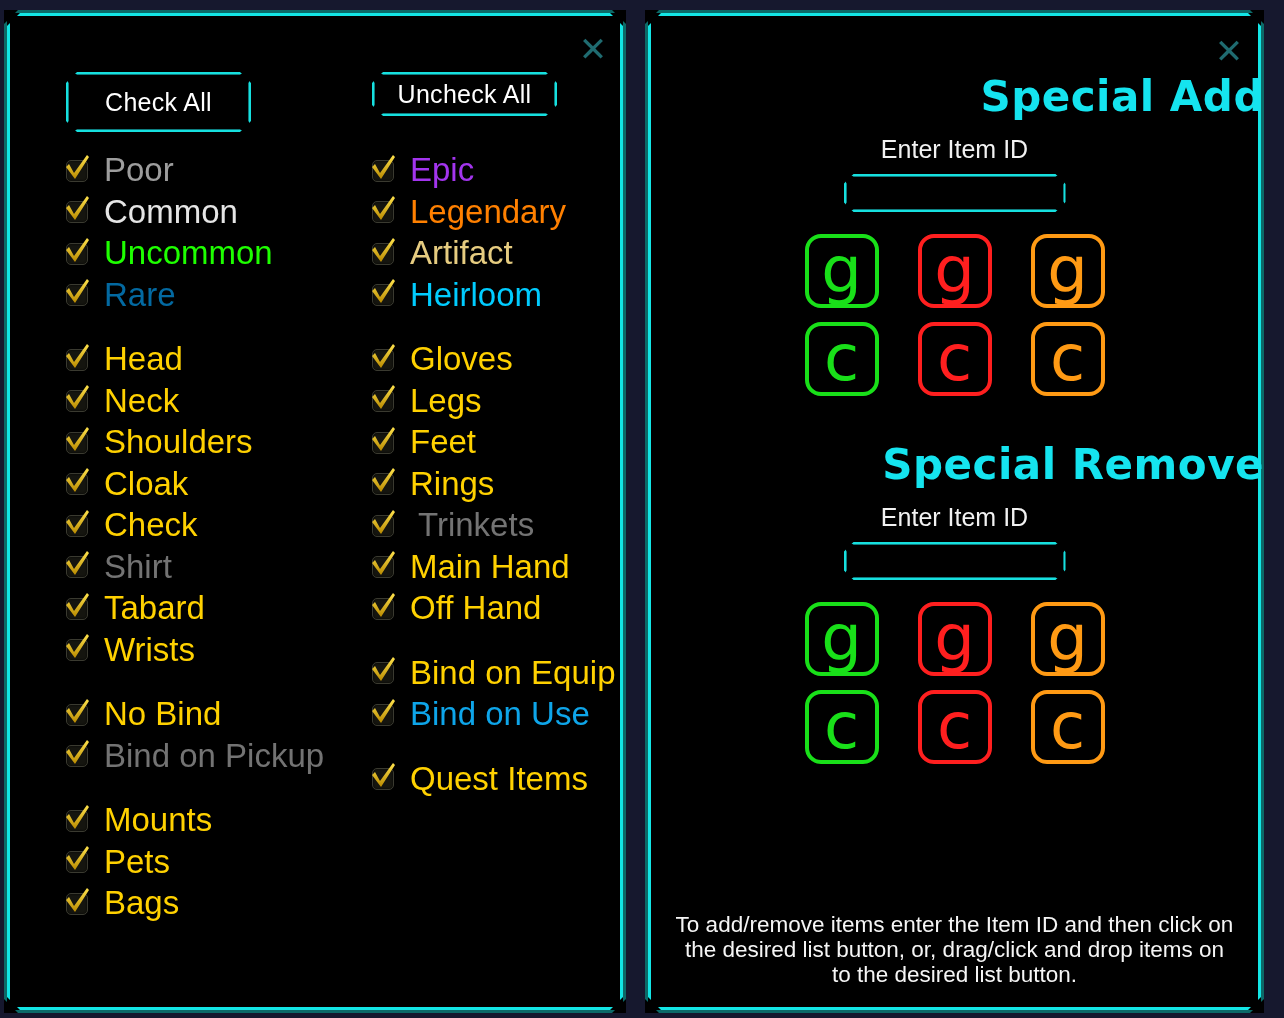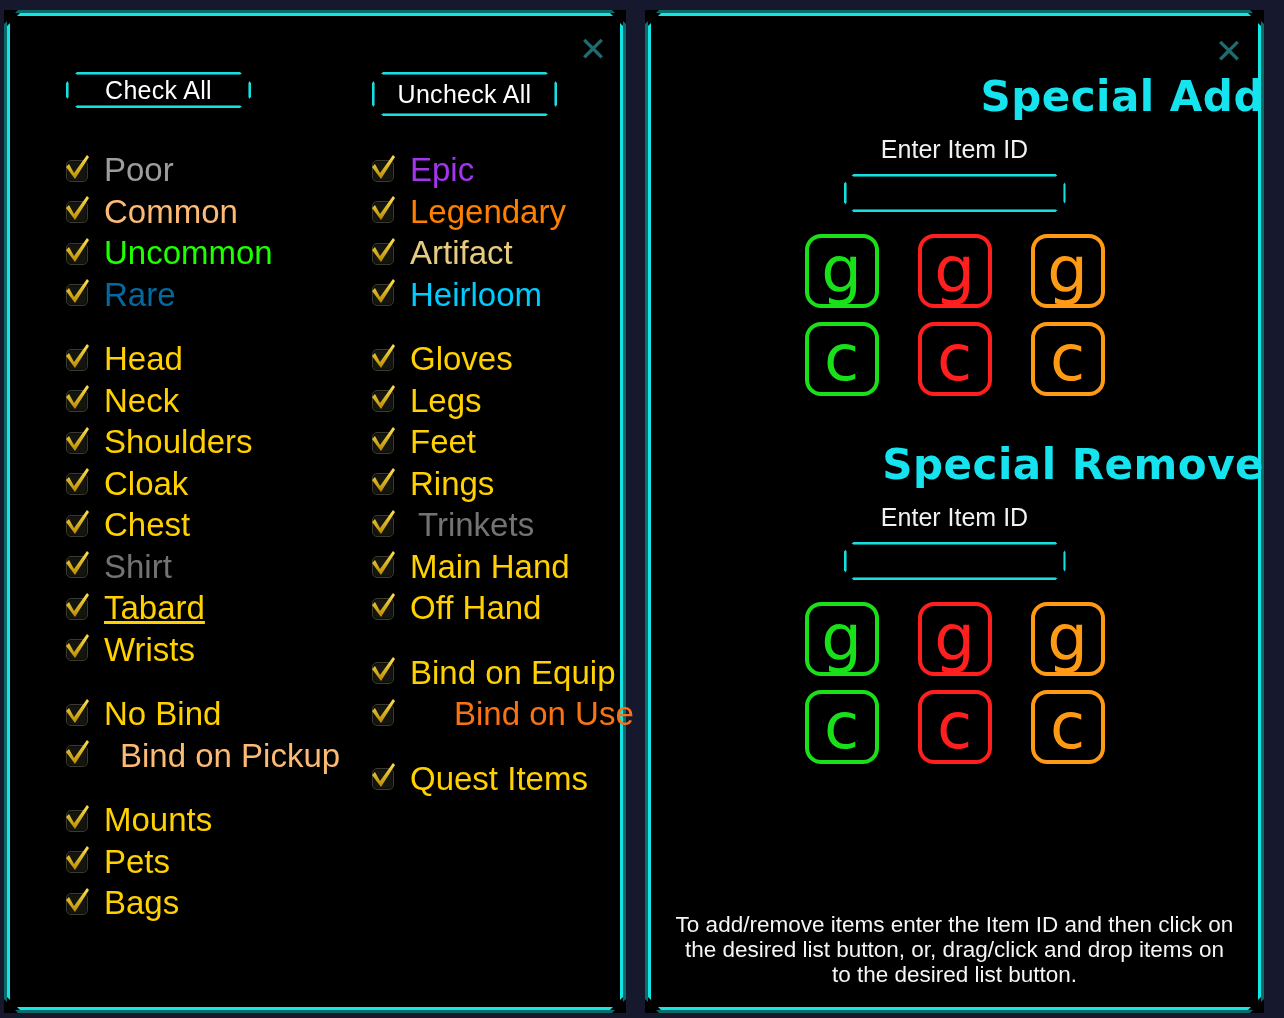--- a/index.html
+++ b/index.html
@@ -78,21 +78,21 @@
   }
   .bevel-btn .bv2{
     position:absolute;left:1px;top:1px;right:1px;bottom:1px;
     border:2px solid #0e7e80;border-radius:2px;
     clip-path:polygon(11px 0,calc(100% - 11px) 0,100% 11px,100% calc(100% - 11px),
                       calc(100% - 11px) 100%,11px 100%,0 calc(100% - 11px),0 11px);
   }
   .bevel-btn span.lbl{position:relative;z-index:2;}
 
   .topbtns{position:absolute;left:0;top:62px;width:100%;}
-  #btn-check-all{position:absolute;left:62px;top:0;width:185px;height:36px;}
+  #btn-check-all{position:absolute;left:62px;top:0;width:185px;height:60px;}
   #btn-uncheck-all{position:absolute;left:368px;top:0;width:185px;height:44px;}
 
   
   .cols{position:absolute;left:0;top:0;width:100%;}
   .col{position:absolute;top:0;}
   .col-a{left:60px;width:300px;}
   .col-b{left:366px;width:300px;}
 
   .chk-row{
     display:flex;align-items:center;height:41.5px;cursor:pointer;user-select:none;
@@ -207,21 +207,21 @@
                 <svg viewBox="0 0 26 28">
                   <defs>
                     <linearGradient id="gq" x1="0" y1="0" x2="0" y2="1">
                       <stop offset="0" stop-color="#ffe34d"></stop>
                       <stop offset="1" stop-color="#b98a00"></stop>
                     </linearGradient>
                   </defs>
                   <path d="M2 13 L5 10 L10 19 L23 1 L25 3 L11 25 Z" fill="url(#gq)"></path>
                 </svg>
               </div>
-              <div class="chk-lbl" style="color: #fdba74; text-align: right;">Common</div>
+              <div class="chk-lbl" style="color: #e5e5e5; text-align: right;">Common</div>
             </div>
             <div class="chk-row">
               <div class="chk-box">
                 <span class="sq"></span>
                 <svg viewBox="0 0 26 28">
                   <defs>
                     <linearGradient id="gq" x1="0" y1="0" x2="0" y2="1">
                       <stop offset="0" stop-color="#ffe34d"></stop>
                       <stop offset="1" stop-color="#b98a00"></stop>
                     </linearGradient>
@@ -313,21 +313,21 @@
                 <svg viewBox="0 0 26 28">
                   <defs>
                     <linearGradient id="gq" x1="0" y1="0" x2="0" y2="1">
                       <stop offset="0" stop-color="#ffe34d"></stop>
                       <stop offset="1" stop-color="#b98a00"></stop>
                     </linearGradient>
                   </defs>
                   <path d="M2 13 L5 10 L10 19 L23 1 L25 3 L11 25 Z" fill="url(#gq)"></path>
                 </svg>
               </div>
-              <div class="chk-lbl" style="color: rgb(255, 209, 0);">Chest</div>
+              <div class="chk-lbl" style="color: rgb(255, 209, 0);">Check</div>
             </div>
             <div class="chk-row">
               <div class="chk-box">
                 <span class="sq"></span>
                 <svg viewBox="0 0 26 28">
                   <defs>
                     <linearGradient id="gq" x1="0" y1="0" x2="0" y2="1">
                       <stop offset="0" stop-color="#ffe34d"></stop>
                       <stop offset="1" stop-color="#b98a00"></stop>
                     </linearGradient>
@@ -343,21 +343,21 @@
                 <svg viewBox="0 0 26 28">
                   <defs>
                     <linearGradient id="gq" x1="0" y1="0" x2="0" y2="1">
                       <stop offset="0" stop-color="#ffe34d"></stop>
                       <stop offset="1" stop-color="#b98a00"></stop>
                     </linearGradient>
                   </defs>
                   <path d="M2 13 L5 10 L10 19 L23 1 L25 3 L11 25 Z" fill="url(#gq)"></path>
                 </svg>
               </div>
-              <div class="chk-lbl" style="color: rgb(255, 209, 0); text-decoration: underline;">Tabard</div>
+              <div class="chk-lbl" style="color: rgb(255, 209, 0);">Tabard</div>
             </div>
             <div class="chk-row">
               <div class="chk-box">
                 <span class="sq"></span>
                 <svg viewBox="0 0 26 28">
                   <defs>
                     <linearGradient id="gq" x1="0" y1="0" x2="0" y2="1">
                       <stop offset="0" stop-color="#ffe34d"></stop>
                       <stop offset="1" stop-color="#b98a00"></stop>
                     </linearGradient>
@@ -389,21 +389,21 @@
                 <svg viewBox="0 0 26 28">
                   <defs>
                     <linearGradient id="gq" x1="0" y1="0" x2="0" y2="1">
                       <stop offset="0" stop-color="#ffe34d"></stop>
                       <stop offset="1" stop-color="#b98a00"></stop>
                     </linearGradient>
                   </defs>
                   <path d="M2 13 L5 10 L10 19 L23 1 L25 3 L11 25 Z" fill="url(#gq)"></path>
                 </svg>
               </div>
-              <div class="chk-lbl" style="color: #fdba74; margin-left: 16px;">Bind on Pickup</div>
+              <div class="chk-lbl" style="color: #737373;">Bind on Pickup</div>
             </div>
             <div class="gap"></div>
             <div class="chk-row">
               <div class="chk-box">
                 <span class="sq"></span>
                 <svg viewBox="0 0 26 28">
                   <defs>
                     <linearGradient id="gq" x1="0" y1="0" x2="0" y2="1">
                       <stop offset="0" stop-color="#ffe34d"></stop>
                       <stop offset="1" stop-color="#b98a00"></stop>
@@ -634,21 +634,21 @@
                 <svg viewBox="0 0 26 28">
                   <defs>
                     <linearGradient id="gq" x1="0" y1="0" x2="0" y2="1">
                       <stop offset="0" stop-color="#ffe34d"></stop>
                       <stop offset="1" stop-color="#b98a00"></stop>
                     </linearGradient>
                   </defs>
                   <path d="M2 13 L5 10 L10 19 L23 1 L25 3 L11 25 Z" fill="url(#gq)"></path>
                 </svg>
               </div>
-              <div class="chk-lbl" style="color: #f97316; margin-left: 44px;">Bind on Use</div>
+              <div class="chk-lbl" style="color: #0ea5e9;">Bind on Use</div>
             </div>
             <div class="gap"></div>
             <div class="chk-row">
               <div class="chk-box">
                 <span class="sq"></span>
                 <svg viewBox="0 0 26 28">
                   <defs>
                     <linearGradient id="gq" x1="0" y1="0" x2="0" y2="1">
                       <stop offset="0" stop-color="#ffe34d"></stop>
                       <stop offset="1" stop-color="#b98a00"></stop>

